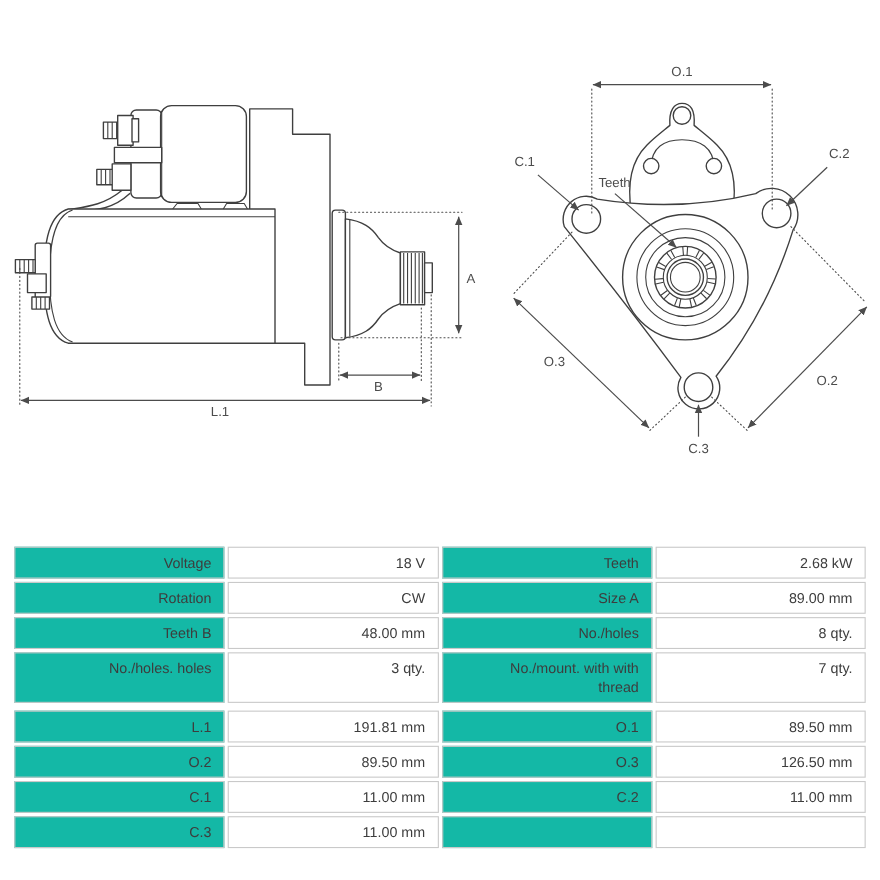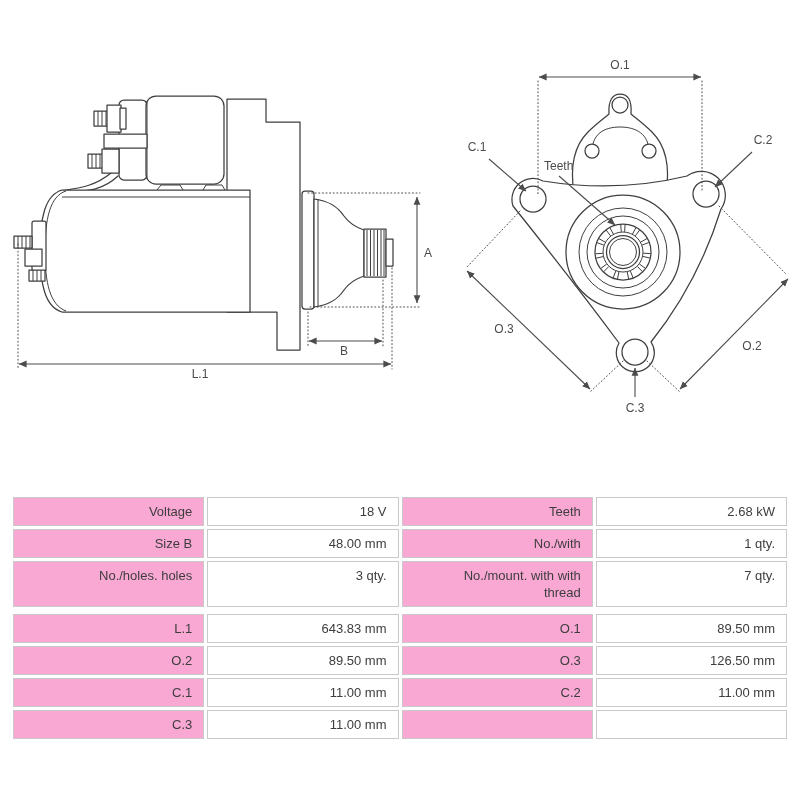--- a/index.html
+++ b/index.html
@@ -12,21 +12,21 @@
   .wh{fill:#ffffff;stroke:#3f3f3f;stroke-width:1.25;stroke-linejoin:round;}
   .thin{fill:none;stroke:#3f3f3f;stroke-width:1;}
   .dim{fill:none;stroke:#4c4c4c;stroke-width:1.1;}
   .dot{fill:none;stroke:#4c4c4c;stroke-width:1;stroke-dasharray:1 2.6;stroke-linecap:round;}
   text.dl{font-family:"Liberation Sans",sans-serif;font-size:12px;fill:#4c4c4c;}
 
   
   .specs{width:780px;margin:34px auto 0;border-collapse:separate;border-spacing:3px;
          table-layout:fixed;font-size:13px;line-height:17px;color:#3d3d3d;}
   .specs td{border:1px solid #c9c9c9;text-align:right;vertical-align:top;padding:5px 11px;}
-  .specs td.lbl{background:#f9a8d4;padding-left:30px;}
+  .specs td.lbl{background:#14b8a6;padding-left:30px;}
   .specs tr.spacer td{border:none;background:transparent;padding:0;height:1px;}
 </style>
 </head>
 <body>
 
 <div class="page">
 
   <svg class="drawing" viewBox="0 0 800 460" xmlns="http://www.w3.org/2000/svg">
     <defs>
       <marker id="arr" viewBox="0 0 8 8" refX="7.4" refY="4" markerWidth="7.5" markerHeight="7.5" orient="auto-start-reverse">
@@ -148,37 +148,43 @@
 
   <table class="specs">
     <tbody>
       <tr>
         <td class="lbl">Voltage</td>
         <td class="val">18 V</td>
         <td class="lbl">Teeth</td>
         <td class="val">2.68 kW</td>
       </tr>
       <tr>
-        <td class="lbl">Size B</td>
+        <td class="lbl">Rotation</td>
+        <td class="val">CW</td>
+        <td class="lbl">Size A</td>
+        <td class="val">89.00 mm</td>
+      </tr>
+      <tr>
+        <td class="lbl">Teeth B</td>
         <td class="val">48.00 mm</td>
-        <td class="lbl">No./with</td>
-        <td class="val">1 qty.</td>
+        <td class="lbl">No./holes</td>
+        <td class="val">8 qty.</td>
       </tr>
       <tr>
         <td class="lbl">No./holes. holes</td>
         <td class="val">3 qty.</td>
         <td class="lbl">No./mount. with with thread</td>
         <td class="val">7 qty.</td>
       </tr>
       <tr class="spacer">
           <td colspan="4"></td>
         </tr>
       <tr>
         <td class="lbl">L.1</td>
-        <td class="val">643.83 mm</td>
+        <td class="val">191.81 mm</td>
         <td class="lbl">O.1</td>
         <td class="val">89.50 mm</td>
       </tr>
       <tr>
         <td class="lbl">O.2</td>
         <td class="val">89.50 mm</td>
         <td class="lbl">O.3</td>
         <td class="val">126.50 mm</td>
       </tr>
       <tr>

